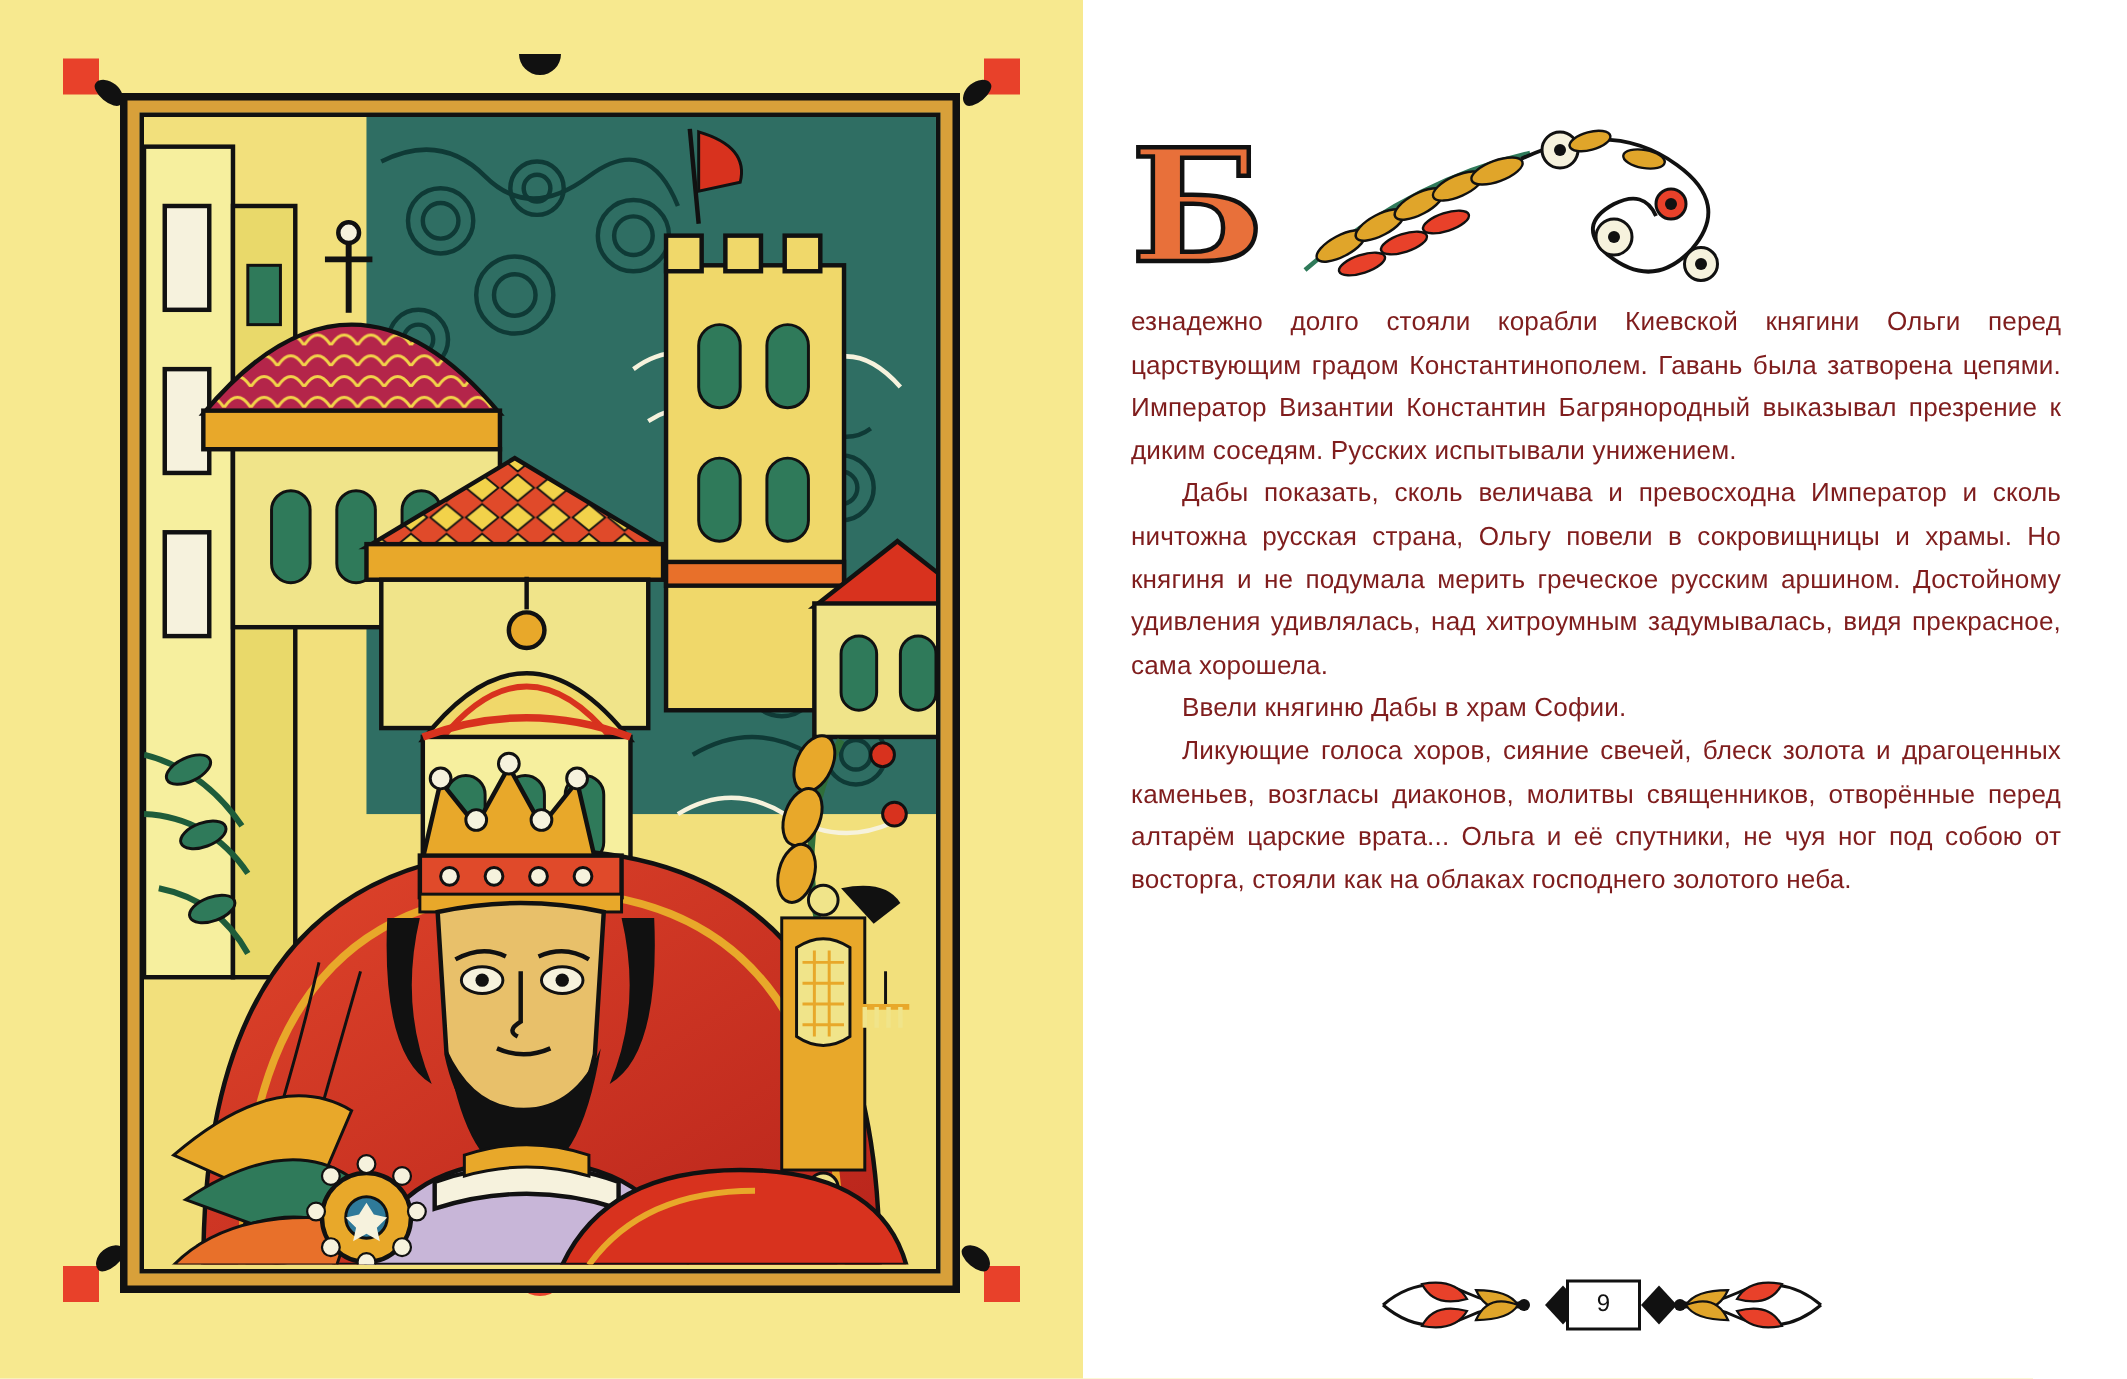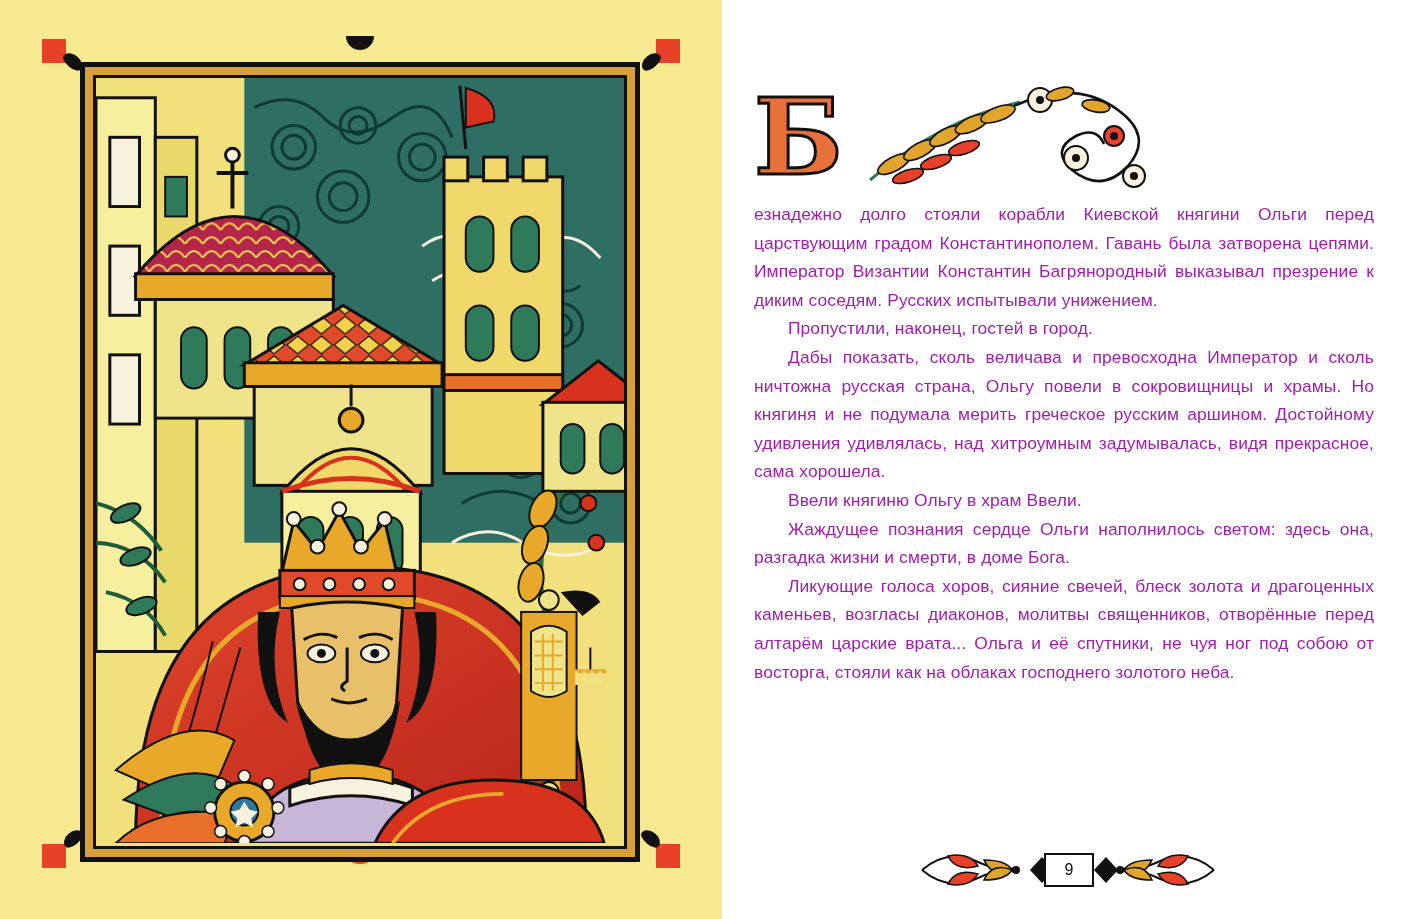--- a/index.html
+++ b/index.html
@@ -81,21 +81,21 @@
     font-size:104px; line-height:96px; font-weight:700;
     color:#e8703a;
     -webkit-text-stroke:3px #111;
     letter-spacing:-2px;
   }
   .dropcap-orn { position:absolute; left:110px; top:0px; width:300px; height:110px; }
 
   .body-text {
     font-size:17.4px;
     line-height:28.6px;
-    color:#a21caf;
+    color:#7f1d1d;
     text-align:justify;
     letter-spacing:0.1px;
   }
   .body-text p { margin:0; text-indent:34px; }
   .body-text p.first { text-indent:0; }
 
   .page-footer {
     position:absolute; left:0; top:840px; width:696px; height:64px;
   }
   .footer-orn { position:absolute; left:196px; top:0; width:300px; height:60px; }
@@ -415,24 +415,22 @@
           </g>
           <g fill="#e0a52a" stroke="#111" stroke-width="1.6">
             <ellipse cx="196" cy="10" rx="14" ry="6" transform="rotate(-15 196 10)"></ellipse>
             <ellipse cx="232" cy="22" rx="14" ry="6" transform="rotate(10 232 22)"></ellipse>
           </g>
         </svg>
       </div>
 
       <div class="body-text">
         <p class="first">езнадежно долго стояли корабли Киевской княгини Ольги перед царствующим градом Константинополем. Гавань была затворена цепями. Император Византии Константин Багрянородный выказывал презрение к диким соседям. Русских испытывали унижением.</p>
-        <p>Пропустили, наконец, гостей в город.</p>
         <p>Дабы показать, сколь величава и превосходна Император и сколь ничтожна русская страна, Ольгу повели в сокровищницы и храмы. Но княгиня и не подумала мерить греческое русским аршином. Достойному удивления удивлялась, над хитроумным задумывалась, видя прекрасное, сама хорошела.</p>
-        <p>Ввели княгиню Ольгу в храм Ввели.</p>
-        <p>Жаждущее познания сердце Ольги наполнилось светом: здесь она, разгадка жизни и смерти, в доме Бога.</p>
+        <p>Ввели княгиню Дабы в храм Софии.</p>
         <p>Ликующие голоса хоров, сияние свечей, блеск золота и драгоценных каменьев, возгласы диаконов, молитвы священников, отворённые перед алтарём царские врата... Ольга и её спутники, не чуя ног под собою от восторга, стояли как на облаках господнего золотого неба.</p>
       </div>
     </div>
 
     <div class="page-footer">
       <svg class="footer-orn" viewBox="0 0 300 60">
         <g stroke="#111" stroke-width="2" fill="none">
           <path d="M4 30 q26 -22 56 -8 q22 10 38 6"></path>
           <path d="M4 30 q26 22 56 8 q22 -10 38 -6"></path>
           <path d="M296 30 q-26 -22 -56 -8 q-22 10 -38 6"></path>

